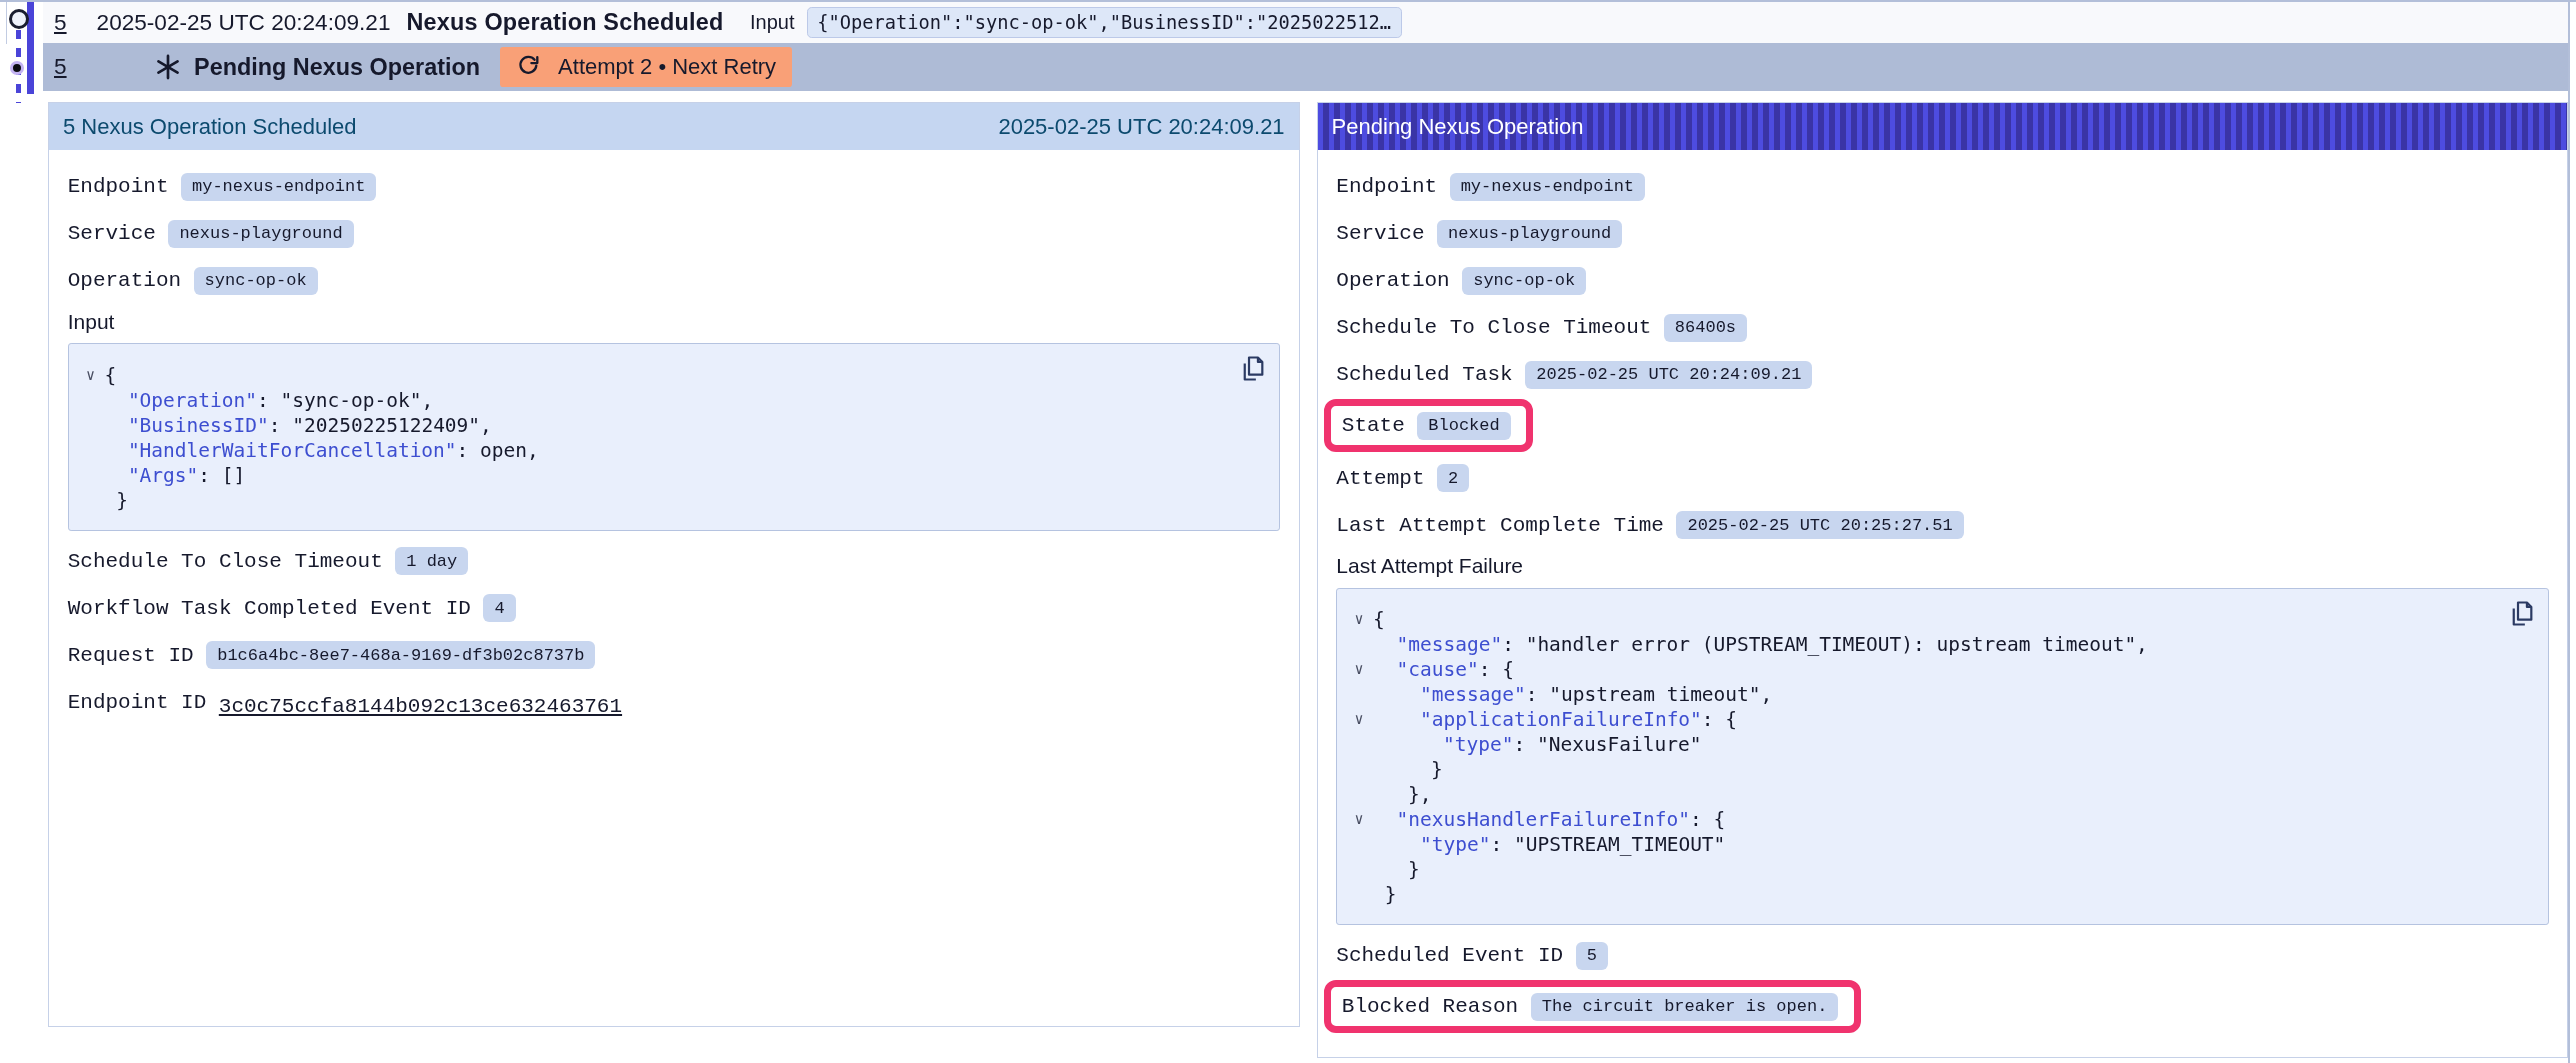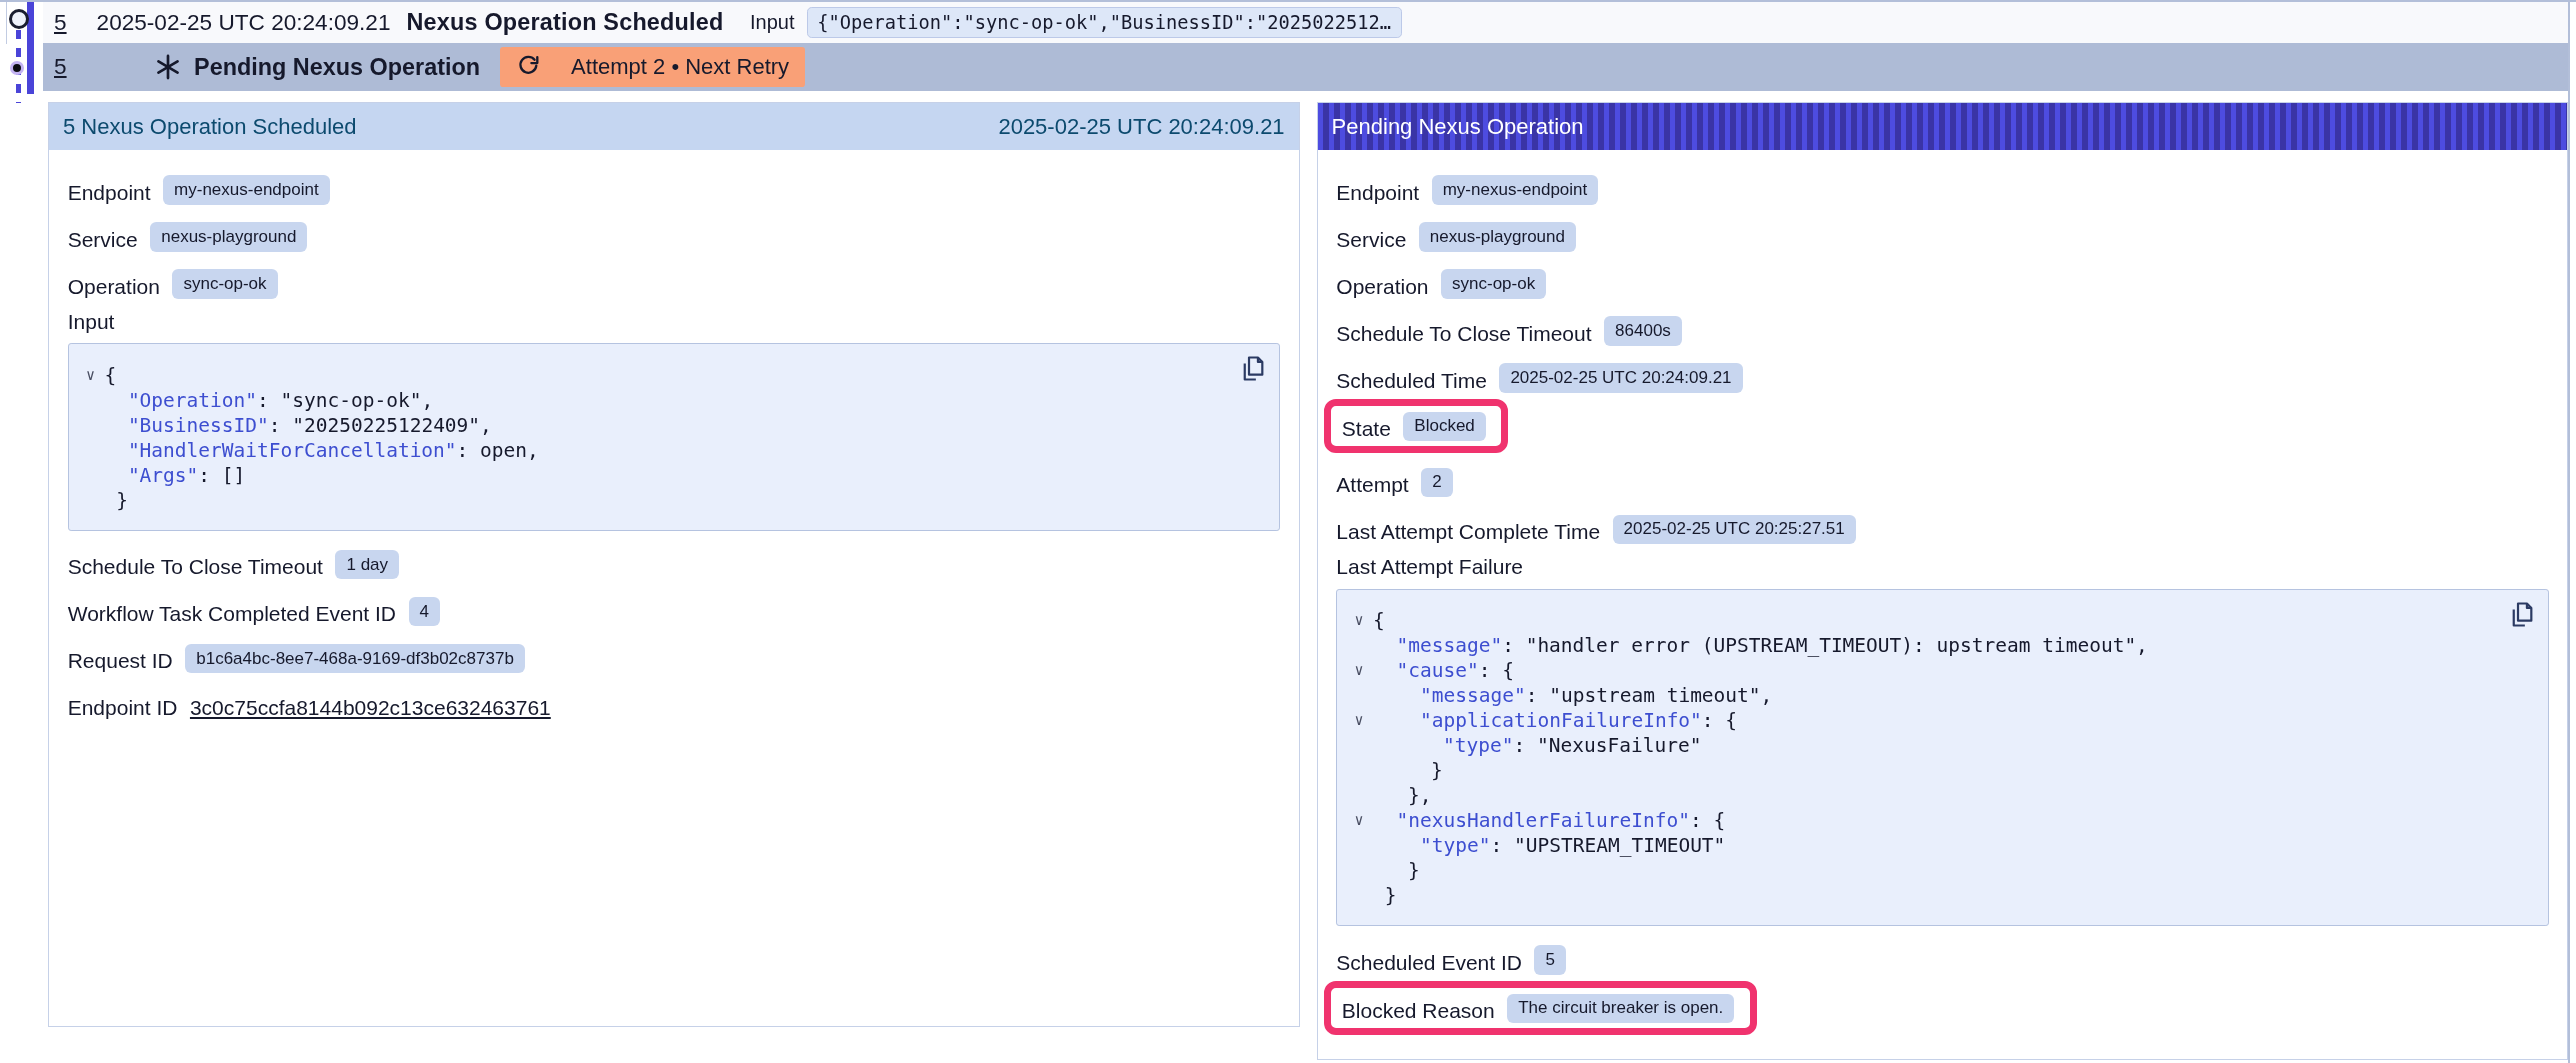--- a/index.html
+++ b/index.html
@@ -33,33 +33,33 @@
   .row2 { height:48px; background:#aebbd6; }
   .ev-id { margin-left:11px; font-size:22.6px; color:#16192c; text-decoration:underline; cursor:pointer; }
   .row1 .ev-time { margin-left:30px; font-size:22.6px; }
   .row1 .ev-title { margin-left:16px; font-size:23.4px; font-weight:700; letter-spacing:0.2px; }
   .row1 .ev-input-label { margin-left:26.5px; font-size:20px; }
   .ev-input-badge { margin-left:12.5px; font-family:"DejaVu Sans Mono", monospace; font-size:18.7px;
     background:#dde7f8; border:1.6px solid #bcc9e8; border-radius:4.7px; padding:3.9px 9.4px; color:#16192c; }
   .row2 .asterisk { margin-left:87px; display:inline-flex; align-items:center; }
   .row2 .ev-title2 { margin-left:12.5px; font-size:23.4px; font-weight:700; }
   .retry-badge { margin-left:20px; background:#f9a077; display:inline-flex; align-items:center;
-    gap:29px; padding:7px 15.6px; border-radius:3.1px; font-size:22px; color:#16192c; }
+    gap:16px; padding:7px 15.6px; border-radius:3.1px; font-size:22px; color:#16192c; }
 
   
   .panels { display:flex; gap:17px; padding:11px 7.8px 0 48px; align-items:flex-start; }
   .panel { flex:1 1 0; border:1.6px solid #c6d1e8; background:#ffffff; min-width:0; }
   .panel.left { min-height:925px; }
   .panel-head { height:47px; display:flex; align-items:center; justify-content:space-between;
     padding:0 14px; font-size:22px; }
   .left-head { background:#c5d6f1; color:#0c4a6e; }
   .right-head { background:repeating-linear-gradient(90deg,#4d4ce0 0 5.5px,#3a34a6 5.5px 11px); color:#ffffff; }
   .panel-body { padding:18.7px 18.7px 15.6px 18.7px; }
 
-  .field-row { display:flex; align-items:flex-end; margin-bottom:11px; min-height:36px; white-space:nowrap; }
+  .field-row { display:flex; align-items:center; margin-bottom:11px; min-height:36px; white-space:nowrap;font-family:Liberation Mono, monospace; }
   .field-label { font-size:21px; margin-right:12.5px; }
   .badge { background:#c8d6ef; border-radius:6.2px; padding:4.7px 11px; font-size:17px; }
   .link-value { font-size:21px; text-decoration:underline; cursor:pointer;margin-top:9px; }
   .field-row.hl { border:7px solid #f0336e; border-radius:12px; padding:5.5px 15.6px 5.5px 11px;
     margin:-4.7px 0 7.8px -12.5px; width:max-content; background:#ffffff; }
 
   .section-label { font-size:21px; margin:3.1px 0 9.4px 0; }
 
   .code-block { position:relative; background:#e9effc; border:1.6px solid #b5c3e0; border-radius:3.1px;
     padding:18.7px 15.6px 17px 7.8px; margin-bottom:12.5px;
@@ -190,21 +190,21 @@
             </div>
             <div class="field-row">
               <span class="field-label">Operation</span>
               <span class="badge">sync-op-ok</span>
             </div>
             <div class="field-row">
               <span class="field-label">Schedule To Close Timeout</span>
               <span class="badge">86400s</span>
             </div>
             <div class="field-row">
-              <span class="field-label">Scheduled Time</span>
+              <span class="field-label">Scheduled Task</span>
               <span class="badge">2025-02-25 UTC 20:24:09.21</span>
             </div>
             <div class="field-row hl">
               <span class="field-label">State</span>
               <span class="badge">Blocked</span>
             </div>
             <div class="field-row">
               <span class="field-label">Attempt</span>
               <span class="badge">2</span>
             </div>

